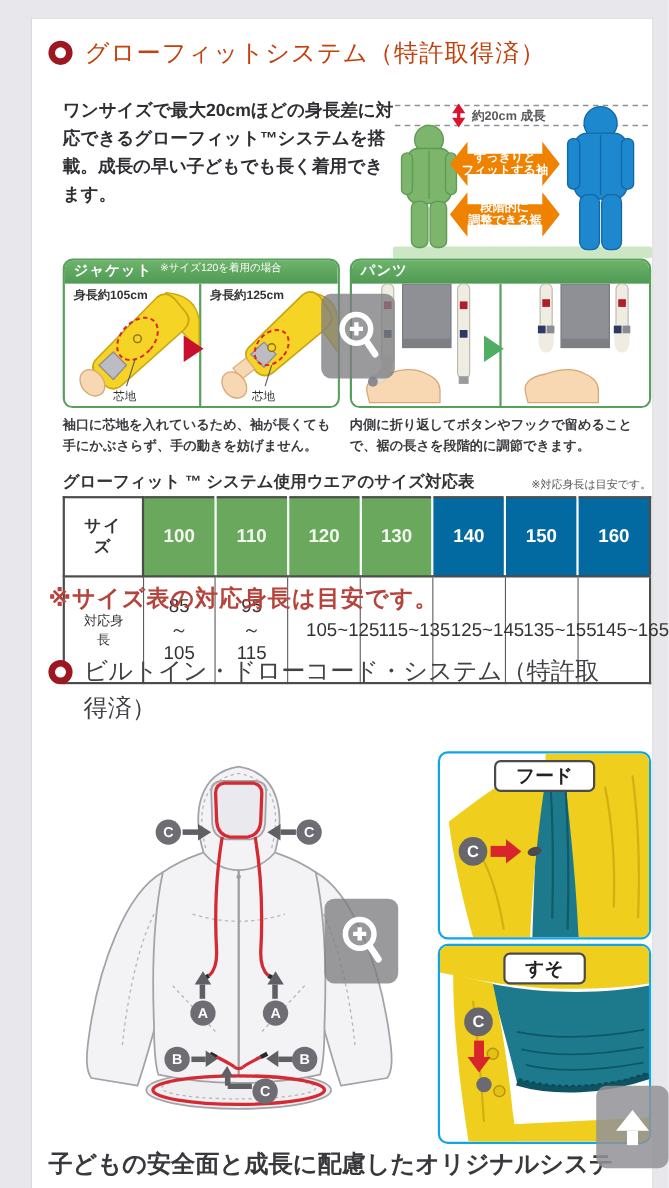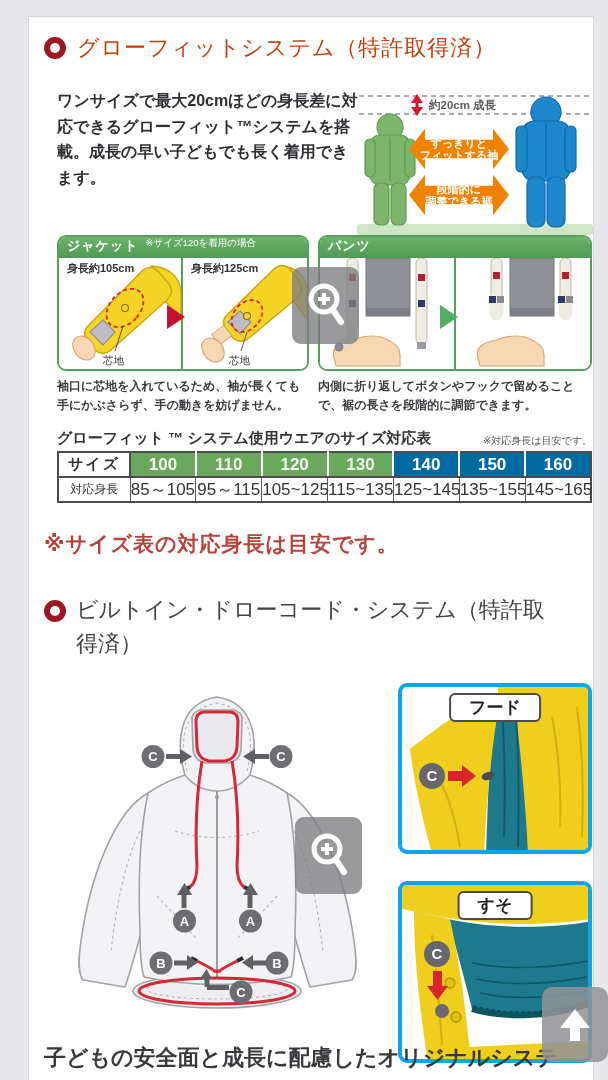--- a/index.html
+++ b/index.html
@@ -29,30 +29,30 @@
   .gpanel .ghead .c{font-size:9.5px;}
   .gpanel .gbody{position:relative;height:111px;background:#fff;}
   .caption{font-size:12px;line-height:19px;color:#3b3b3f;font-weight:600;}
   
   .magbtn{width:67px;height:77px;background:rgba(125,125,130,.78);border-radius:9px;display:flex;align-items:center;justify-content:center;z-index:5;cursor:pointer;}
   
   .tblhead{left:57px;top:429px;width:535px;display:flex;justify-content:space-between;align-items:flex-end;}
   .tbltitle{font-size:15px;font-weight:bold;color:#333;}
   .tblnote{font-size:10px;color:#555;}
   table.sizes{border-collapse:collapse;table-layout:fixed;width:535px;border:2px solid #4c4c4c;}
-  table.sizes td{text-align:center;padding:0;height:25px;box-sizing:border-box;}
+  table.sizes td{text-align:center;padding:16px;height:25px;box-sizing:border-box;}
   td.size-label{background:#fff;font-size:15px;font-weight:bold;color:#333;border:2px solid #4c4c4c;letter-spacing:2px;}
   td.sz{font-size:17px;font-weight:bold;border-left:2px solid #fff;border-bottom:2px solid #4c4c4c;}
   td.sz.green{background:#6aa85e;color:#f2f8ee;}
   td.sz.blue{background:#0369a1;color:#fff;}
   td.h-label{font-size:12px;color:#333;border:1px solid #5c5c5c;}
   td.hv{font-size:17px;color:#333;border:1px solid #5c5c5c;}
   .rednote{font-size:21px;color:#b5443c;letter-spacing:1px;}
   
-  .photo-panel{width:194px;box-sizing:border-box;border:4px solid #0ea5e9;border-radius:9px;background:#fff;overflow:hidden;position:absolute;}
+  .photo-panel{width:194px;box-sizing:border-box;border:2px solid #0ea5e9;border-radius:9px;background:#fff;overflow:hidden;position:absolute;}
   .plabel{position:absolute;top:6px;left:50%;transform:translateX(-50%);background:#fff;border:2px solid #4a4a4a;border-radius:6px;
           padding:1px 18px;font-size:17px;font-weight:bold;color:#222;z-index:2;white-space:nowrap;}
   
   .scrolltop{left:542px;top:987px;width:66px;height:75px;background:rgba(146,146,150,.85);border-radius:10px;z-index:6;
              display:flex;flex-direction:column;align-items:center;justify-content:center;cursor:pointer;}
   .uptri{width:0;height:0;border-left:15px solid transparent;border-right:15px solid transparent;border-bottom:19px solid #fff;}
   .upstem{width:10px;height:13px;background:#fff;}
   .footer{font-size:22px;font-weight:bold;color:#39393d;white-space:nowrap;}
   svg text{font-family:"Liberation Sans","DejaVu Sans",sans-serif;}
 </style>
@@ -361,21 +361,21 @@
         </g>
       <circle cx="30" cy="89" r="13" fill="#66666c"></circle>
       <text x="30" y="94" font-size="15" font-weight="bold" fill="#fff" text-anchor="middle">C</text>
       <g fill="#d8252c">
         <rect x="46" y="84" width="14" height="10"></rect>
           <polygon points="60,78 60,100 74,89"></polygon>
       </g>
     </svg>
   </div>
 
-  <div class="photo-panel" style="left:398px;top:858px;height:182px;margin-top:23px;">
+  <div class="photo-panel" style="left:398px;top:858px;height:182px;">
     <div class="plabel">すそ</div>
     <svg width="190" height="178" viewBox="0 0 190 178">
       <path d="M0,0 L190,0 L190,34 C140,42 80,40 30,30 L0,24 Z" fill="#efce1e"></path>
       <path d="M46,34 C90,44 150,44 190,36 L190,118 C150,132 104,134 70,124 C62,92 54,62 46,34 Z" fill="#1d7a8d"></path>
       <path d="M70,78 Q120,88 186,76" stroke="#0f5767" stroke-width="1.6" fill="none"></path>
       <path d="M74,94 Q120,104 185,92" stroke="#0f5767" stroke-width="1.6" fill="none"></path>
       <path d="M78,108 Q120,118 185,106" stroke="#0f5767" stroke-width="1.6" fill="none"></path>
       <path d="M70,124 C104,134 150,132 190,118" stroke="#0e5362" stroke-width="6" fill="none"></path>
       <path d="M72,121 C106,131 152,129 190,115" stroke="#0b4a57" stroke-width="2" stroke-dasharray="3,3" fill="none"></path>
       <path d="M12,26 L48,34 C56,70 62,110 66,150 L70,178 L26,178 C17,120 12,70 12,26 Z" fill="#efce1e"></path>

